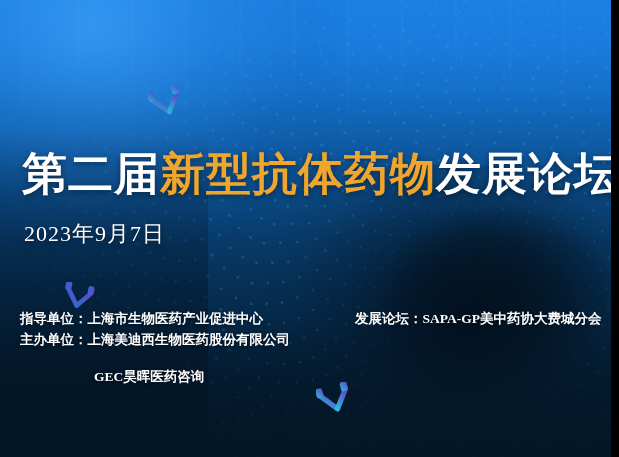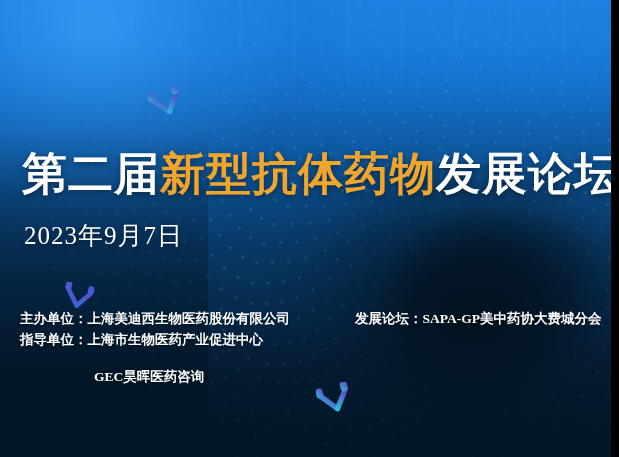--- a/index.html
+++ b/index.html
@@ -117,21 +117,21 @@
     white-space: nowrap;
     color: #ffffff;
     text-shadow: 0 2px 6px rgba(0,0,0,0.45);
   }
   .title .hl { color: #f0a52c; }
 
   .date {
     position: absolute;
     left: 24px;
     top: 219px;
-    font-size: 25px;
+    font-size: 22px;
     font-weight: 400;
     letter-spacing: 1px;
     color: #ffffff;
     white-space: nowrap;
     text-shadow: 0 2px 5px rgba(0,0,0,0.45);
   }
 
   .org-left {
     position: absolute;
     left: 20px;
@@ -1233,22 +1233,22 @@
 
   <div class="content">
 
     <div class="title">
       <span>第二届</span><span class="hl">新型抗体药物</span><span>发展论坛</span>
     </div>
 
     <div class="date">2023年9月7日</div>
 
     <div class="org-left">
+      <span class="row">指导单位：上海市生物医药产业促进中心</span>
       <span class="row">主办单位：上海美迪西生物医药股份有限公司</span>
-      <span class="row">指导单位：上海市生物医药产业促进中心</span>
       <span class="indent">GEC昊晖医药咨询</span>
     </div>
 
     <div class="org-right">
       <span class="row">发展论坛：SAPA-GP美中药协大费城分会</span>
     </div>
 
   </div>
 </div>
 

